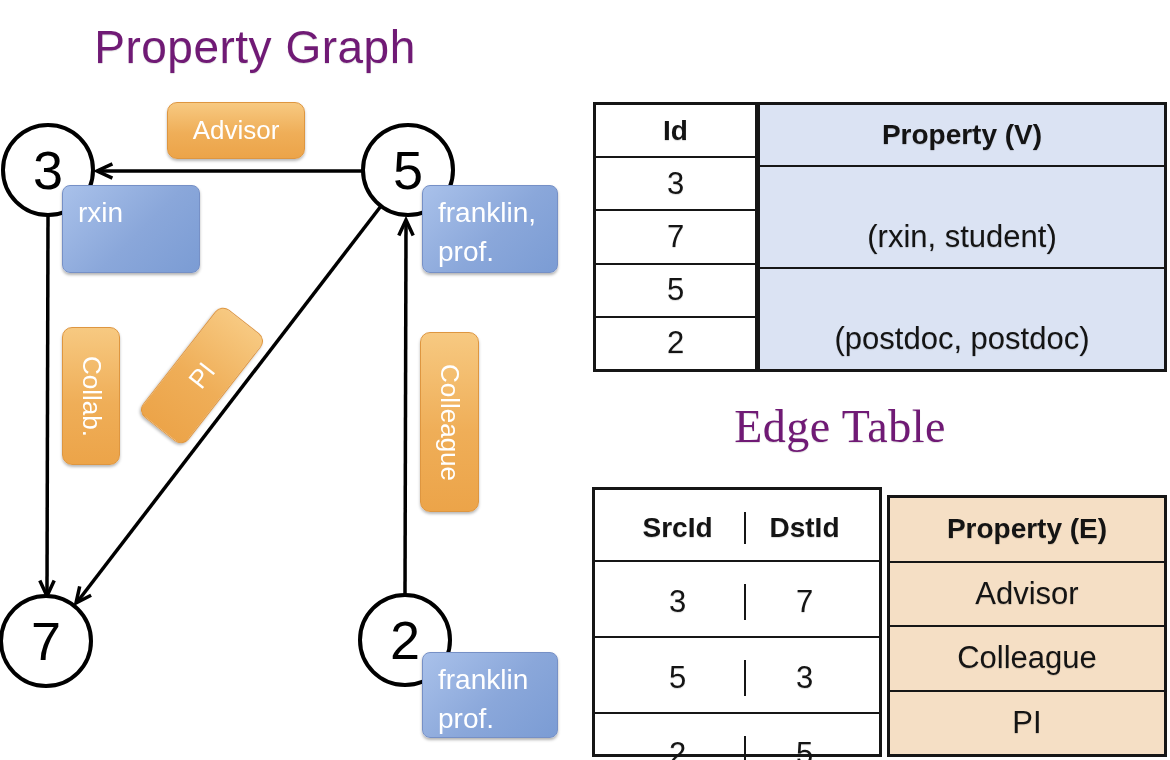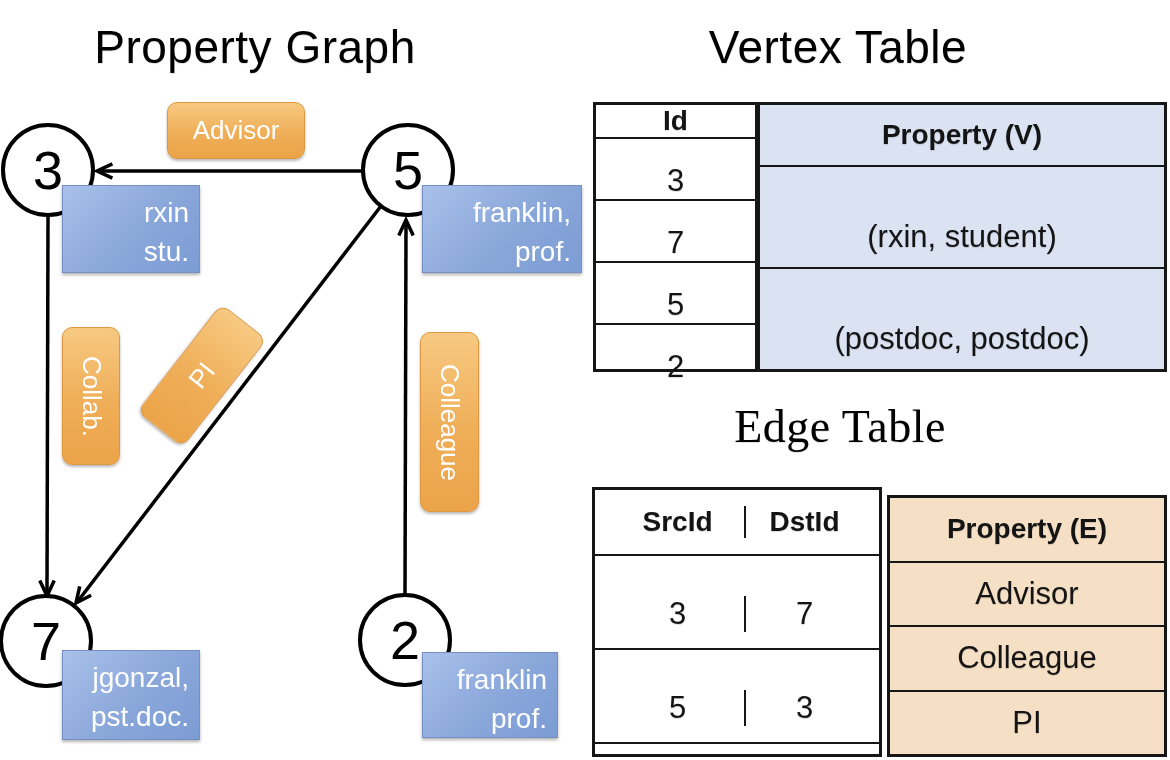--- a/index.html
+++ b/index.html
@@ -1,21 +1,21 @@
 <!DOCTYPE html>
 <html><head>
 <meta charset="utf-8">
 <style>
   html,body{margin:0;padding:0;background:#fff;}
   .stage{
     position:relative;width:1170px;height:760px;background:#ffffff;overflow:hidden;
     font-family:"Liberation Sans", sans-serif;color:#111;
   }
   .title{
-    position:absolute;text-align:center;font-size:46px;color:#000000;
+    position:absolute;text-align:center;font-size:46px;color:#701a75;
     letter-spacing:0.5px;text-shadow:0 1px 1px rgba(0,0,0,0.12);white-space:nowrap;
   }
   .graph-title{left:55px;top:20px;width:400px;}
   .vertex-title{left:638px;top:20px;width:400px;}
   .edge-title{left:640px;top:400px;width:400px;font-family:Liberation Serif, serif;}
 
   
   svg.edge-layer{position:absolute;left:0;top:0;pointer-events:none;}
   .node-num{
     position:absolute;width:90px;height:90px;display:flex;align-items:center;justify-content:center;
@@ -25,48 +25,47 @@
     position:absolute;display:flex;align-items:center;justify-content:center;
     background:linear-gradient(180deg,#f7c981 0%,#efae58 55%,#eca449 100%);
     border:1px solid #de9640;border-radius:10px;color:#fff;
     box-shadow:0 2px 3px rgba(0,0,0,0.28);font-size:26px;
   }
   .pill .vtext{transform:rotate(90deg);white-space:nowrap;}
   .pill .vtext-ccw{transform:rotate(-90deg);white-space:nowrap;}
   .vprop{
     position:absolute;box-sizing:border-box;padding:8px 10px 6px 15px;
     background:linear-gradient(135deg,#a9c1ea 0%,#8aa7da 55%,#7b9cd4 100%);
-    border:1px solid #7690c6;border-radius:0;color:#fff;
-    box-shadow:0 2px 3px rgba(0,0,0,0.3);font-size:28px;line-height:1.38;text-align:right;
+    border:1px solid #7690c6;border-radius:8px;color:#fff;
+    box-shadow:0 2px 3px rgba(0,0,0,0.3);font-size:28px;line-height:1.38;
   }
   .vprop span{display:block;white-space:nowrap;}
 
   
   .tbl{position:absolute;}
   .colgroup{
     position:absolute;top:0;bottom:0;box-sizing:border-box;
     border:3px solid #161616;display:flex;flex-direction:column;
   }
   .row{flex:1;display:flex;align-items:center;justify-content:center;border-bottom:2px solid #161616;}
   .row:last-child{border-bottom:none;}
-  .row.split{justify-content:stretch;align-items:center;padding:16px;}
+  .row.split{justify-content:stretch;align-items:center;padding:16px;margin-top:6px;}
   .subcell{display:flex;align-items:center;justify-content:center;}
   .cell-text{font-size:31px;color:#141414;text-shadow:0 1px 1px rgba(0,0,0,0.14);white-space:nowrap;}
   .hdr .cell-text{font-weight:bold;font-size:28px;}
   .bg-bluecell{background:#dbe3f3;}
   .bg-tancell{background:#f5dfc5;margin-top:8px;}
-  .bg-white{background:#ffffff;gap:24px;}
+  .bg-white{background:#ffffff;}
 </style>
 </head>
 <body>
 
 <div class="stage">
 
   <div class="title graph-title">Property Graph</div>
-  <div class="title vertex-title">Vertex Table</div>
   <div class="title edge-title">Edge Table</div>
 
   <svg class="edge-layer" width="585" height="760" viewBox="0 0 585 760">
     <g stroke="#000" stroke-width="3.5" fill="none">
       <path d="M363 171 L101 171"></path>
       <path d="M112.4 163.8 L97 171 L112.4 178.2"></path>
       <path d="M48 216 L47 592"></path>
       <path d="M39.8 580.6 L47 596 L54.2 580.6"></path>
       <path d="M381 206 L78 601"></path>
       <path d="M91.1 595.2 L76 603 L79.7 586.4"></path>
@@ -94,29 +93,24 @@
   </div>
   <div class="pill" style="left:173px;top:307px;width:56px;height:135px;transform:rotate(38deg);">
     <span class="vtext-ccw">PI</span>
   </div>
   <div class="pill" style="left:420px;top:332px;width:57px;height:178px;">
     <span class="vtext">Colleague</span>
   </div>
 
   <div class="vprop" style="left:62px;top:185px;width:138px;height:88px;">
     <span>rxin</span>
-    <span>stu.</span>
-  </div>
-  <div class="vprop" style="left:422px;top:185px;width:160px;height:88px;">
+  </div>
+  <div class="vprop" style="left:422px;top:185px;width:136px;height:88px;">
     <span>franklin,</span>
     <span>prof.</span>
-  </div>
-  <div class="vprop" style="left:62px;top:650px;width:138px;height:90px;">
-    <span>jgonzal,</span>
-    <span>pst.doc.</span>
   </div>
   <div class="vprop" style="left:422px;top:652px;width:136px;height:86px;">
     <span>franklin</span>
     <span>prof.</span>
   </div>
 
   <div class="tbl" style="left:593px;top:102px;width:574px;height:270px;">
     <div class="colgroup bg-white" style="left:0;width:165px;">
       <div class="row hdr">
           <span class="cell-text">Id</span>

